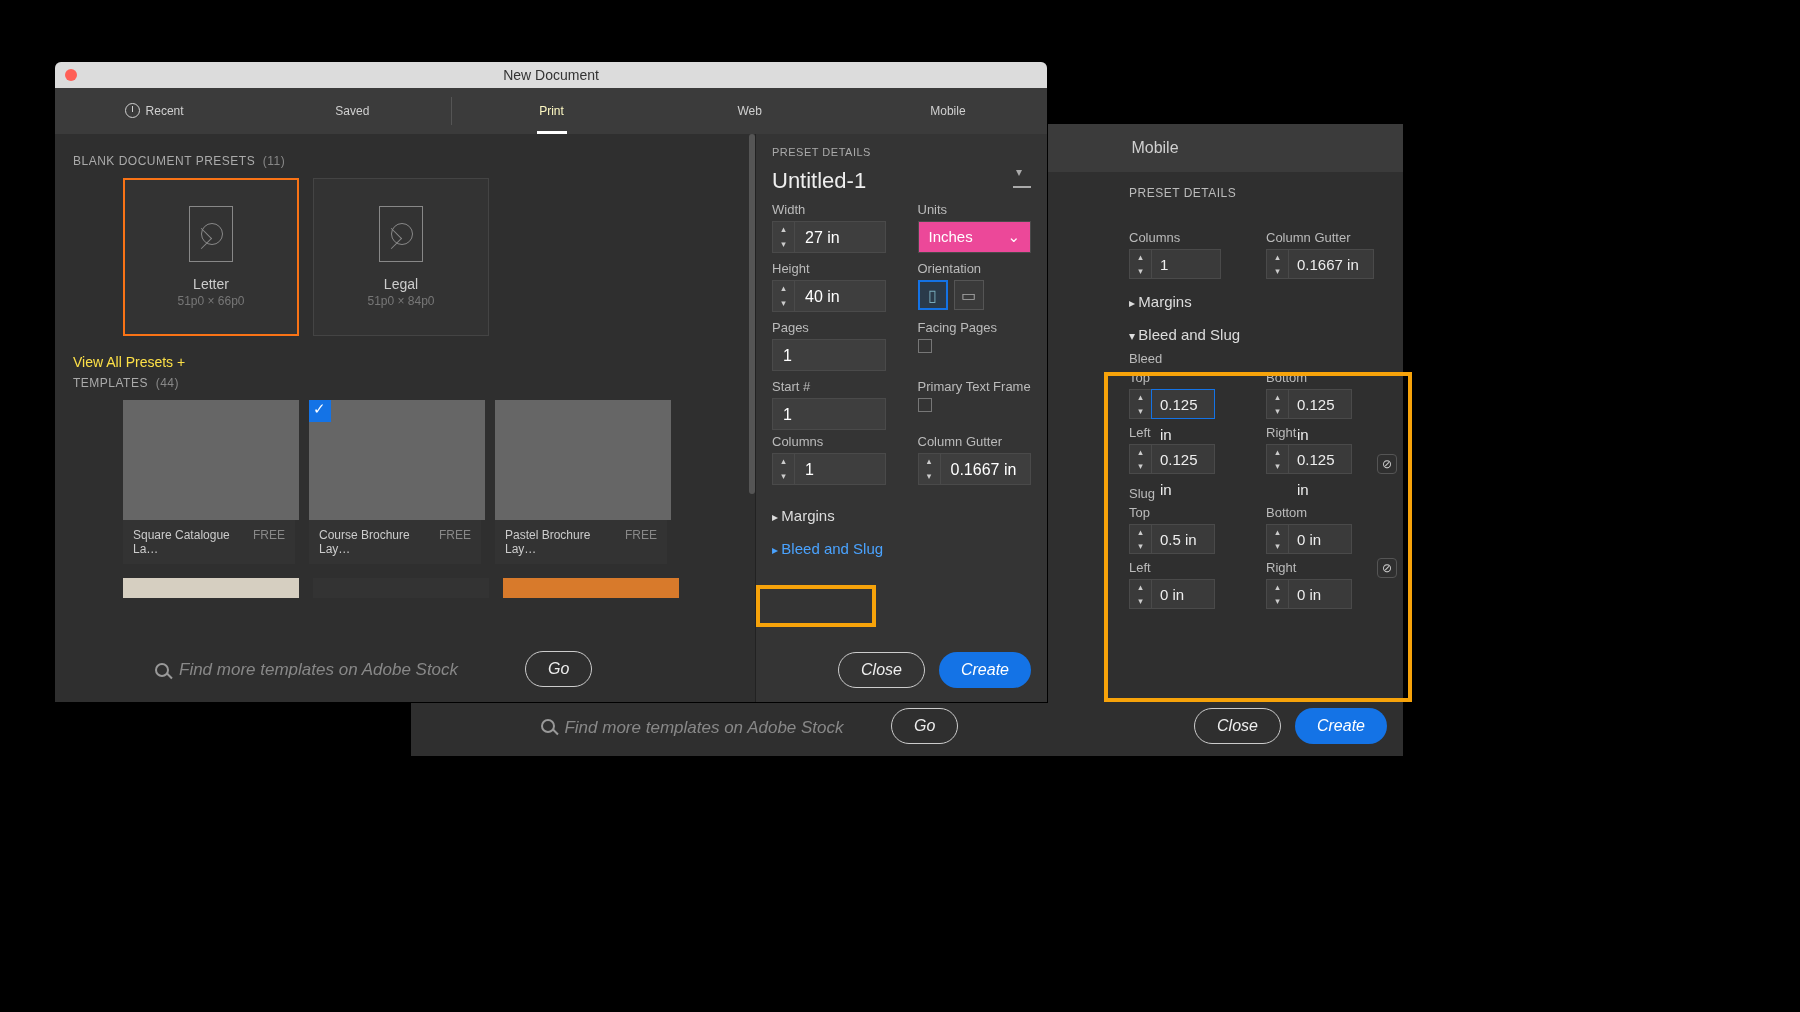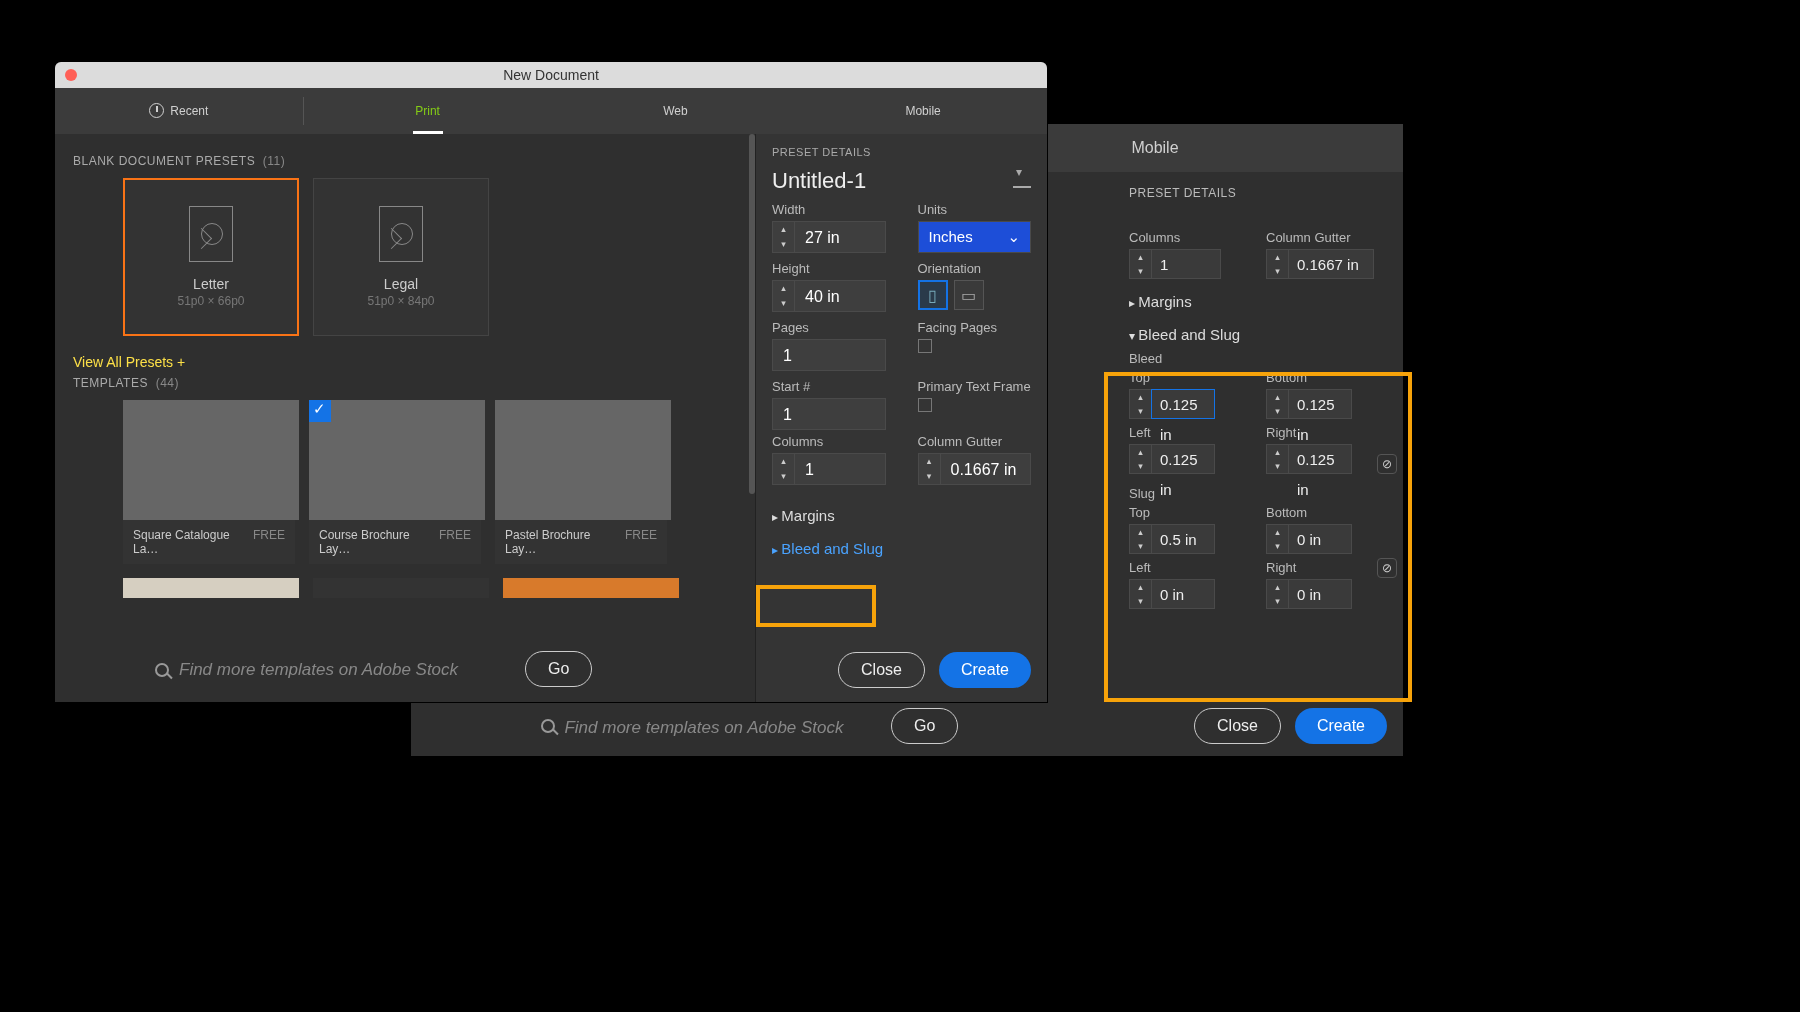--- a/index.html
+++ b/index.html
@@ -14,34 +14,34 @@
   .back-detail .label { font-size: 13px; color: #bbb; margin-bottom: 4px; }
   .back-detail .val { display: flex; align-items: center; }
   .spin { width: 22px; height: 30px; background: #3a3a3a; display: flex; flex-direction: column; border: 1px solid #4a4a4a; border-right: none; }
   .spin div { flex: 1; text-align: center; font-size: 9px; color: #ccc; line-height: 14px; }
   .vbox { width: 70px; height: 30px; line-height: 30px; padding: 0 8px; background: #3a3a3a; border: 1px solid #4a4a4a; color: #eee; font-size: 15px; }
   .vbox.sel { border: 1px solid #1473e6; }
   .disclosure { padding: 8px 16px; color: #ddd; font-size: 15px; }
   .disclosure.open::before { content: "▾ "; font-size: 12px; }
   .disclosure.closed::before { content: "▸ "; font-size: 12px; }
   .back-btnrow { position: absolute; bottom: 12px; right: 16px; display: flex; gap: 14px; }
-  .btn { border-radius: 20px; padding: 8px 22px; font-size: 16px; cursor: pointer; }
+  .btn { border-radius: 20px; padding: 8px 22px; font-size: 16px; cursor: pointer; font-style: italic; }
   .btn-outline { border: 1.5px solid #ccc; color: #eee; background: transparent; }
   .btn-primary { border: none; background: #1473e6; color: #fff; }
   .back-search { position: absolute; bottom: 18px; left: 130px; color: #888; font-style: italic; font-size: 17px; }
   .back-go { position: absolute; bottom: 12px; left: 480px; }
 
   
   .win-front { position: absolute; left: 55px; top: 62px; width: 992px; height: 640px; background: #2f2f2f; border-radius: 6px 6px 0 0; box-shadow: 0 0 0 1px #000; }
   .titlebar { height: 26px; background: #dcdcdc; border-radius: 6px 6px 0 0; display: flex; align-items: center; }
   .traffic { width: 12px; height: 12px; border-radius: 50%; margin-left: 10px; background: #ff5f56; }
   .title { flex: 1; text-align: center; color: #333; font-size: 14px; }
   .tabs { height: 46px; background: #3b3b3b; display: flex; align-items: center; }
   .tabs .tab { flex: 1; text-align: center; color: #d0d0d0; font-size: 12px; position: relative; line-height: 46px; cursor: pointer; }
-  .tabs .tab.active { color: #84cc16; }
+  .tabs .tab.active { color: #fef9c3; }
   .tabs .tab.active::after { content: ""; position: absolute; left: 50%; transform: translateX(-50%); bottom: 0; width: 30px; height: 3px; background: #fff; }
   .tabs .sep { width: 1px; height: 28px; background: #555; }
   .clock-icon { display: inline-block; width: 15px; height: 15px; border: 1.5px solid #d0d0d0; border-radius: 50%; position: relative; vertical-align: -3px; margin-right: 6px; }
   .clock-icon::after { content: ""; position: absolute; left: 6px; top: 2px; width: 1.5px; height: 6px; background: #d0d0d0; }
 
   .body { display: flex; height: calc(100% - 72px); }
   .left { flex: 1; padding: 14px 0 14px 18px; overflow: hidden; position: relative; }
   .left .hdr { font-size: 12px; color: #aaa; letter-spacing: .5px; margin: 6px 0 10px 0; }
   .left .hdr span.count { color: #888; }
   .preset-row { display: flex; gap: 14px; margin-left: 50px; }
@@ -72,21 +72,21 @@
   .right .docname { font-size: 22px; color: #eee; margin: 10px 0 4px 0; display: flex; justify-content: space-between; align-items: center; }
   .dl-icon { width: 18px; height: 14px; border-bottom: 2px solid #aaa; position: relative; }
   .dl-icon::before { content: "▾"; position: absolute; left: 3px; top: -9px; color: #aaa; font-size: 12px; }
   .grid2 { display: flex; gap: 32px; margin-top: 8px; }
   .grid2 > div { flex: 1; }
   .lab { font-size: 13px; color: #bbb; margin-bottom: 4px; }
   .ibox { display: flex; }
   .ibox .box { flex: 1; height: 32px; background: #3e3e3e; border: 1px solid #4a4a4a; color: #fff; font-size: 16px; padding: 0 10px; line-height: 32px; }
   .ibox .spin { border: 1px solid #4a4a4a; border-right: none; background: #3e3e3e; height: 32px; }
   .ibox.single .box { width: 100%; }
-  .select { height: 32px; background: #1d4ed8; border: 1px solid #4a4a4a; color: #fff; font-size: 15px; padding: 0 10px; line-height: 32px; display: flex; justify-content: space-between; align-items: center; }
+  .select { height: 32px; background: #ec4899; border: 1px solid #4a4a4a; color: #fff; font-size: 15px; padding: 0 10px; line-height: 32px; display: flex; justify-content: space-between; align-items: center; }
   .orient { display: flex; gap: 6px; }
   .orient .o { width: 30px; height: 30px; border: 1px solid #555; background: #3a3a3a; display: flex; align-items: center; justify-content: center; }
   .orient .o.sel { border: 2px solid #1473e6; background: #2a3a4a; }
   .o-inner { color:#7ab; font-size:16px; }
   .chk { width: 14px; height: 14px; border: 1px solid #777; display: inline-block; }
   .front-btnrow { position: absolute; bottom: 14px; right: 16px; display: flex; gap: 14px; }
 
   
   .callout1 { position: absolute; border: 4px solid #f7a30a; pointer-events: none; }
 
@@ -255,20 +255,21 @@
 
 <div class="win-front">
   <div class="titlebar">
     <div class="traffic"></div>
     <div class="title">New Document</div>
     <div style="width:22px;"></div>
   </div>
 
   <div class="tabs">
     <div class="tab"><span class="clock-icon"></span><span>Recent</span></div>
+    <div class="tab">Saved</div>
     <div class="sep"></div>
     <div class="tab active">Print</div>
     <div class="tab">Web</div>
     <div class="tab">Mobile</div>
   </div>
 
   <div class="body">
     <div class="left">
       <div class="hdr"><span>BLANK DOCUMENT PRESETS</span>&nbsp;&nbsp;<span class="count">(11)</span></div>
       <div class="preset-row">

